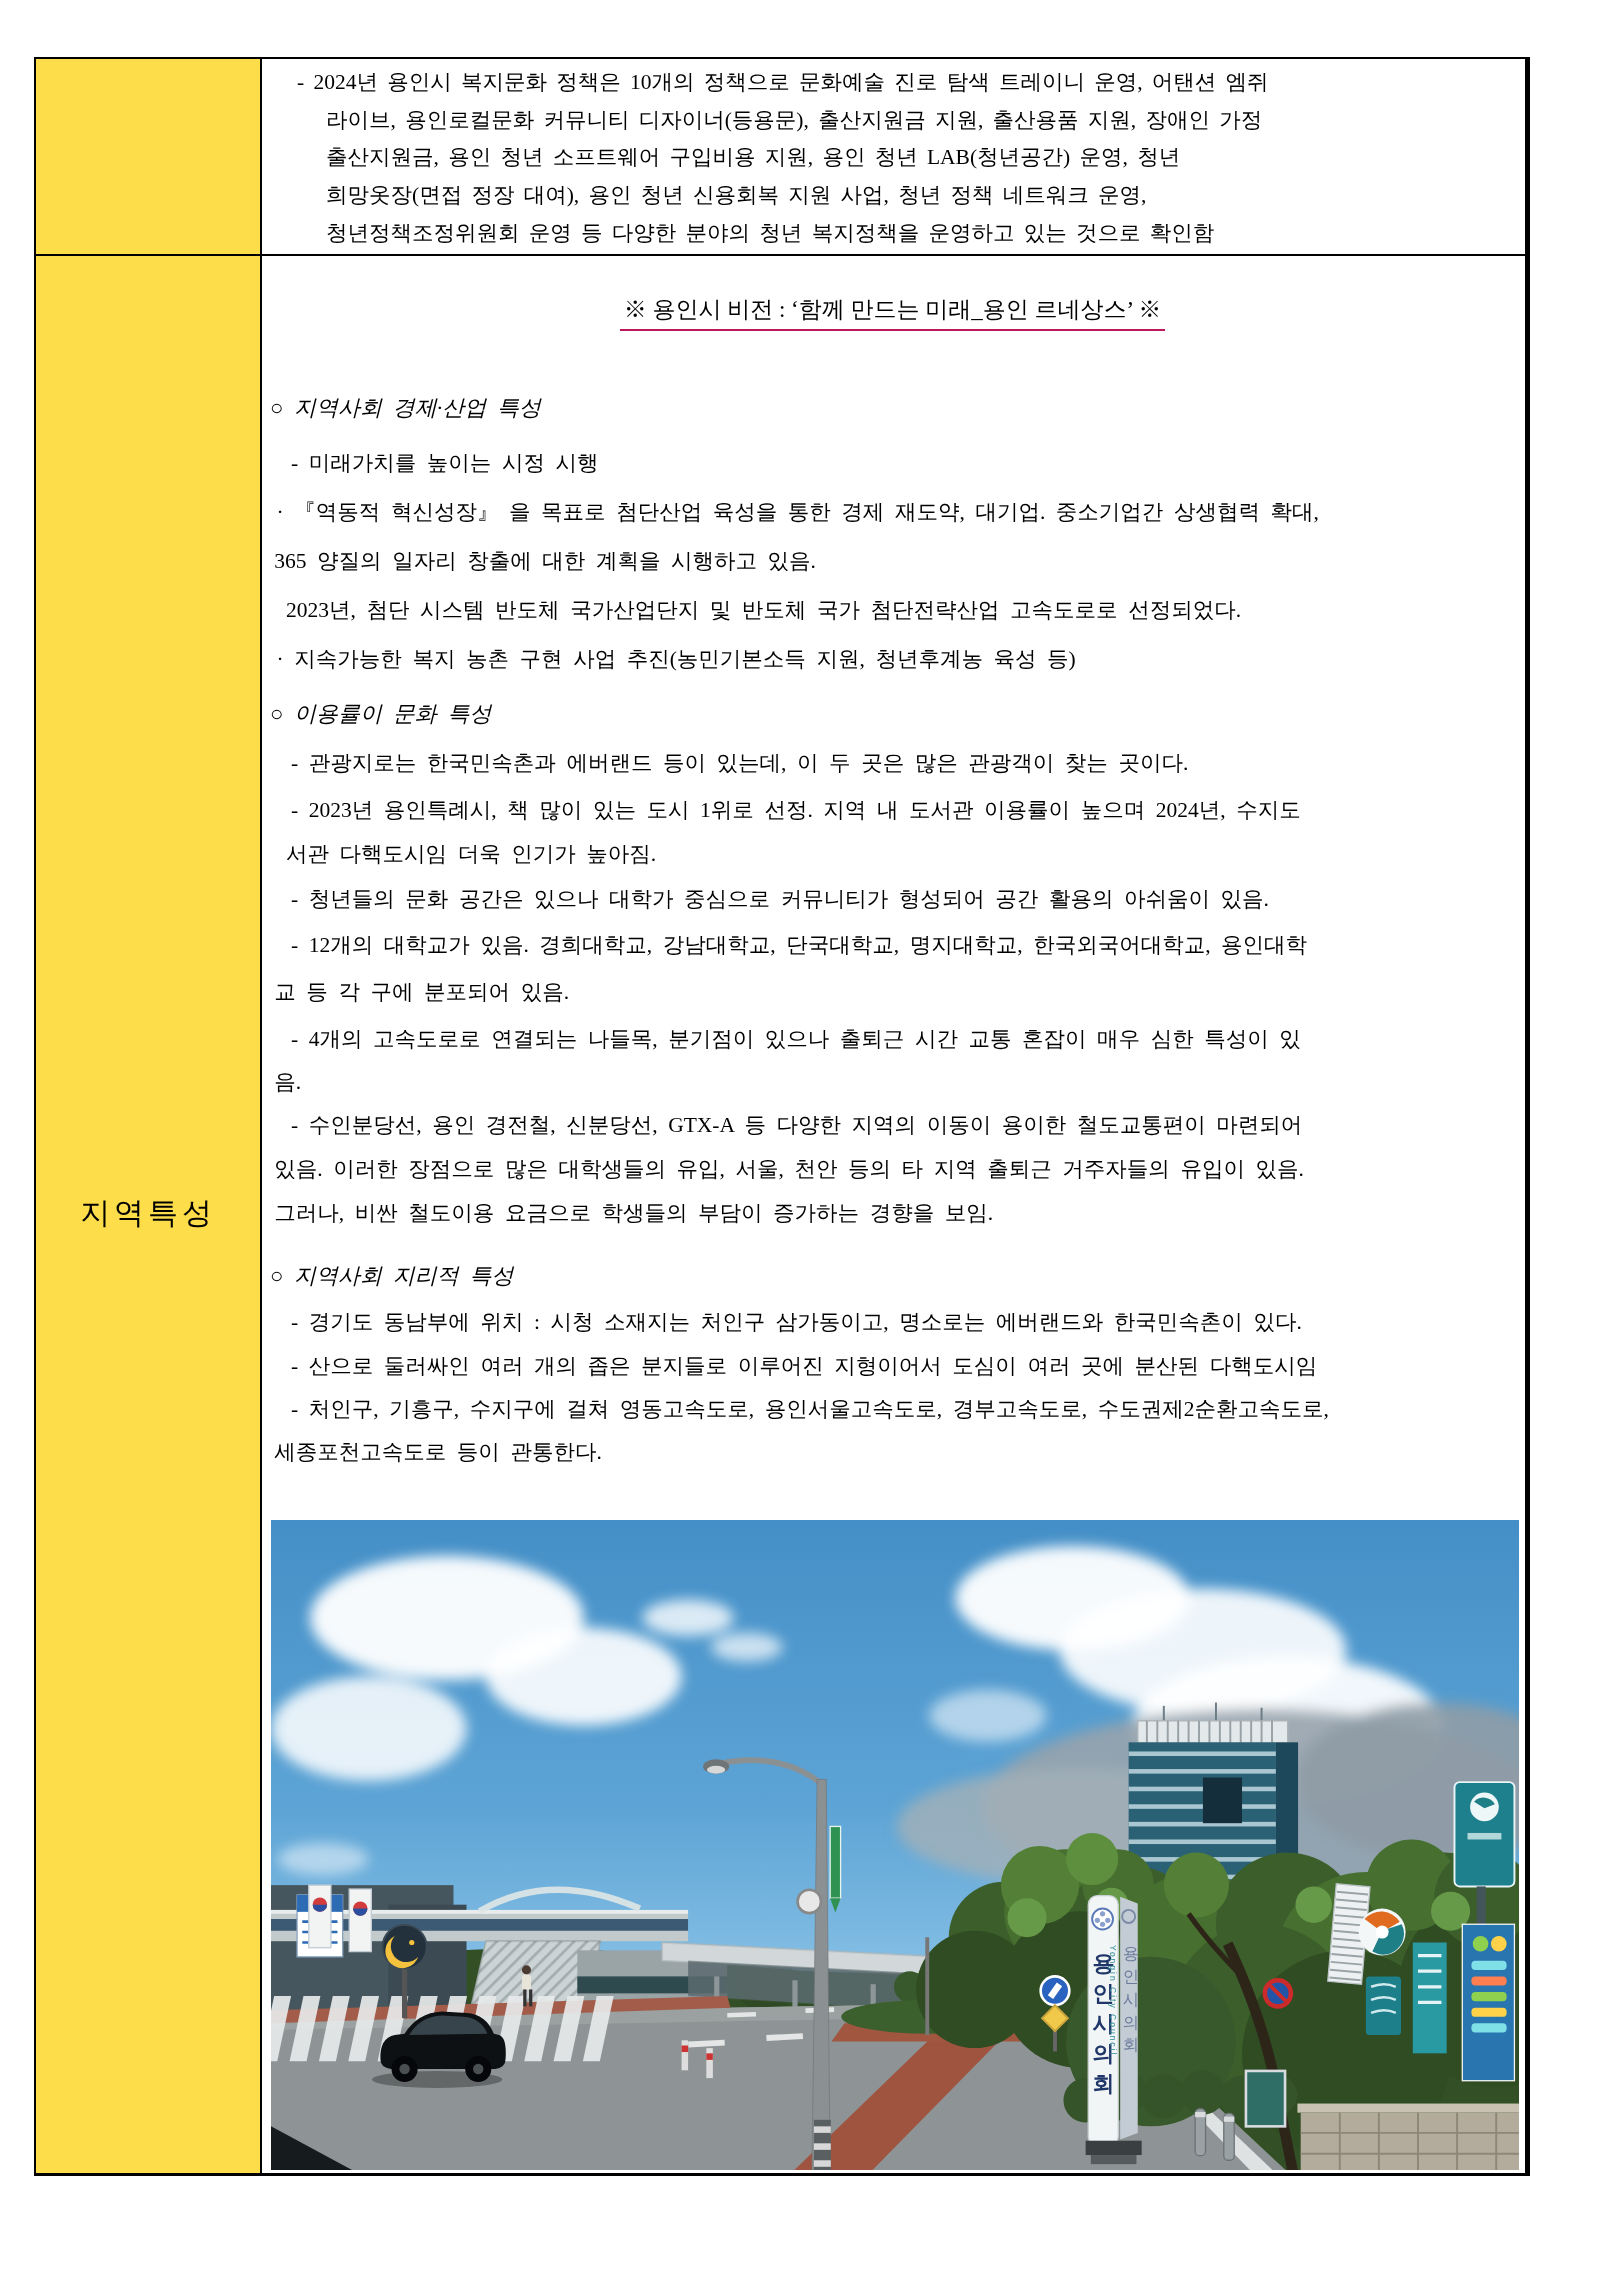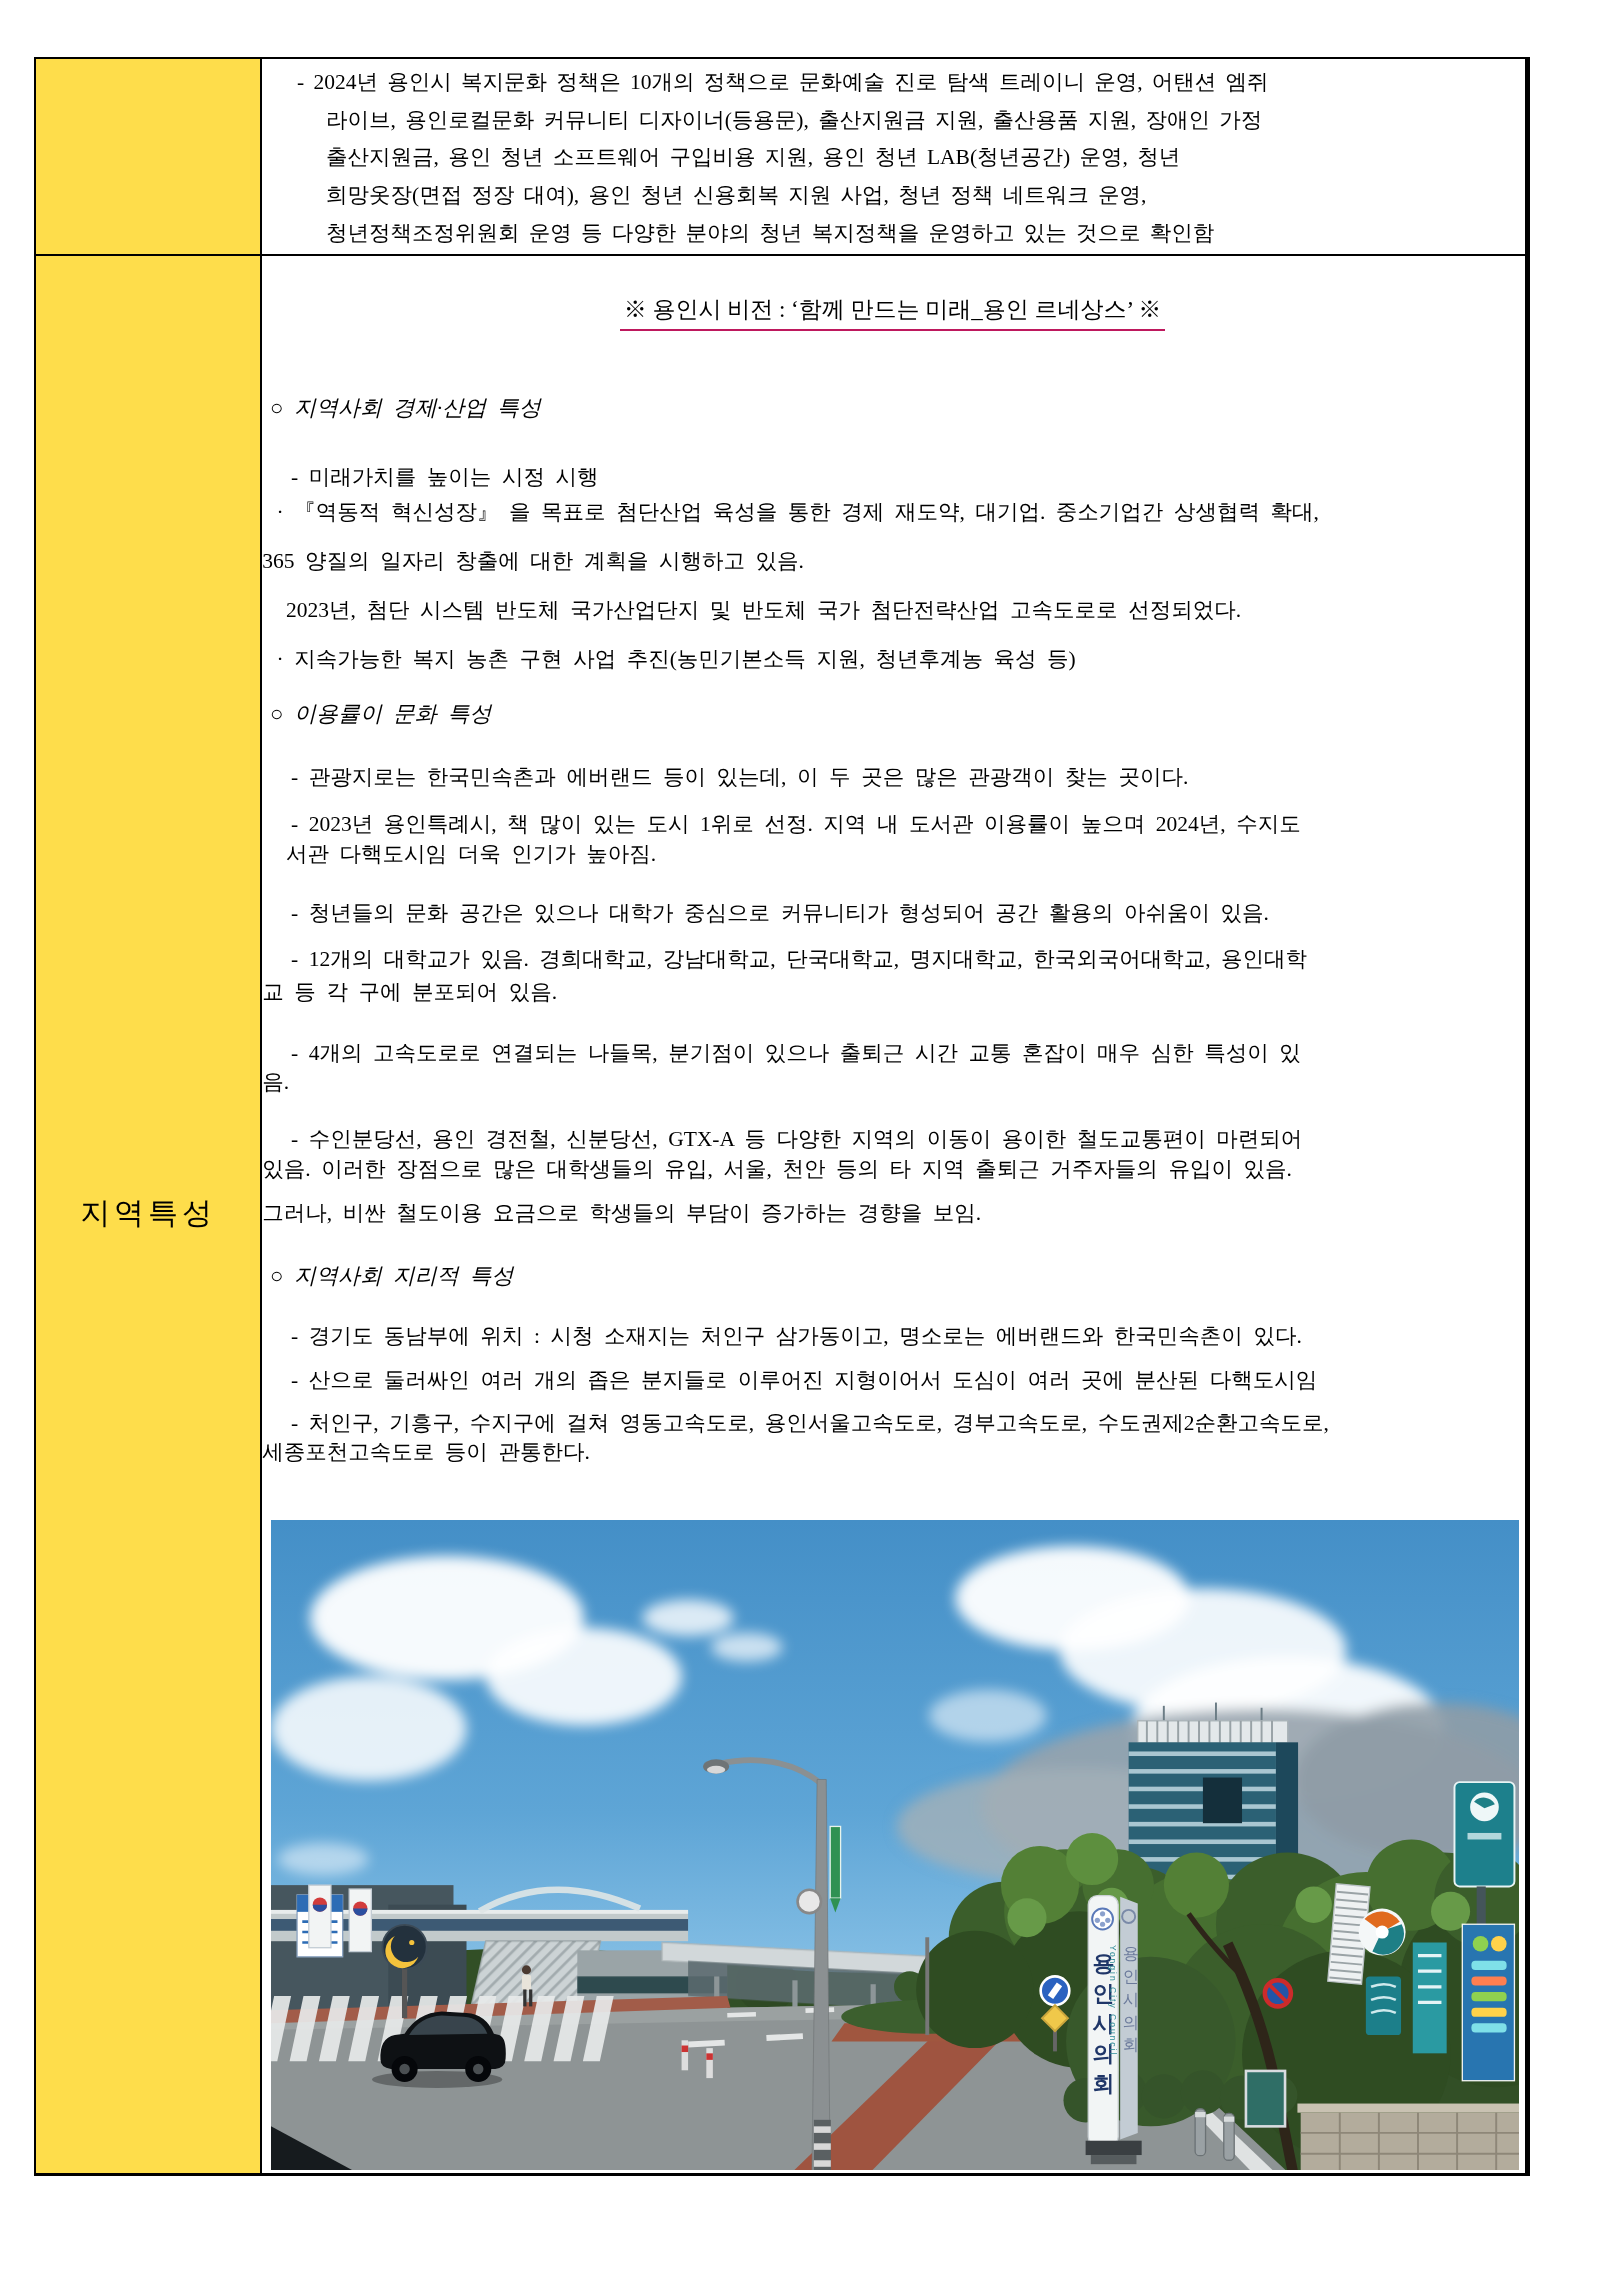--- a/index.html
+++ b/index.html
@@ -9,24 +9,24 @@
   .yellow-col{position:absolute;left:0;top:0;bottom:0;width:224px;background:#fedd4b;}
   .v-divider{position:absolute;left:224px;top:0;bottom:0;width:2px;background:#000;}
   .h-divider{position:absolute;left:0;right:0;top:195px;height:2px;background:#000;}
   .row-label-box{position:absolute;left:0;top:197px;width:224px;height:1914px;display:flex;align-items:center;justify-content:center;}
   .row-label{font-size:30px;letter-spacing:3.9px;}
   .r1content{position:absolute;left:225px;top:0;width:1263px;height:195px;overflow:hidden;padding-left:20px;}
   .r1content .line{position:absolute;font-size:21.5px;white-space:nowrap;word-spacing:3.9px;}
   .r2content{position:absolute;left:225px;top:197px;width:1263px;height:1914px;overflow:hidden;}
   .r2content .line{position:absolute;font-size:21.5px;white-space:nowrap;word-spacing:5.2px;}
   .r2content .heading{font-size:22px;left:9px;font-style:italic;}
-  .r2content .dash{left:30px;margin-top:14px;}
+  .r2content .dash{left:30px;}
   .r2content .bullet{left:15.6px;}
   .r2content .ind{left:25px;}
-  .r2content .flush{left:1.3px;}
+  .r2content .flush{left:1.3px;padding-left:12px;}
   .title-line{position:absolute;top:38px;left:0;width:100%;text-align:center;font-size:23px;white-space:nowrap;}
   .title-line span{border-bottom:2px solid #be185d;padding:0 3.9px 6.5px 3.9px;}
   .photo{position:absolute;left:10.4px;top:1264px;width:1248px;height:652px;overflow:hidden;background:#7ab0d8;}
   .photo svg{position:absolute;left:0;top:0;}
   .sign-kr{position:absolute;left:818px;top:418px;height:195px;width:29px;writing-mode:vertical-rl;
     font-size:22px;font-weight:bold;letter-spacing:7.8px;color:#1f3668;text-align:left;
     font-family:"Liberation Sans","DejaVu Sans",sans-serif;}
   .sign-en{position:absolute;left:837px;top:425px;height:189px;writing-mode:vertical-rl;
     font-size:8.5px;letter-spacing:2px;color:#2c8a96;font-family:"Liberation Sans","DejaVu Sans",sans-serif;}
   .sign-kr2{position:absolute;left:849px;top:414px;height:189px;writing-mode:vertical-rl;

